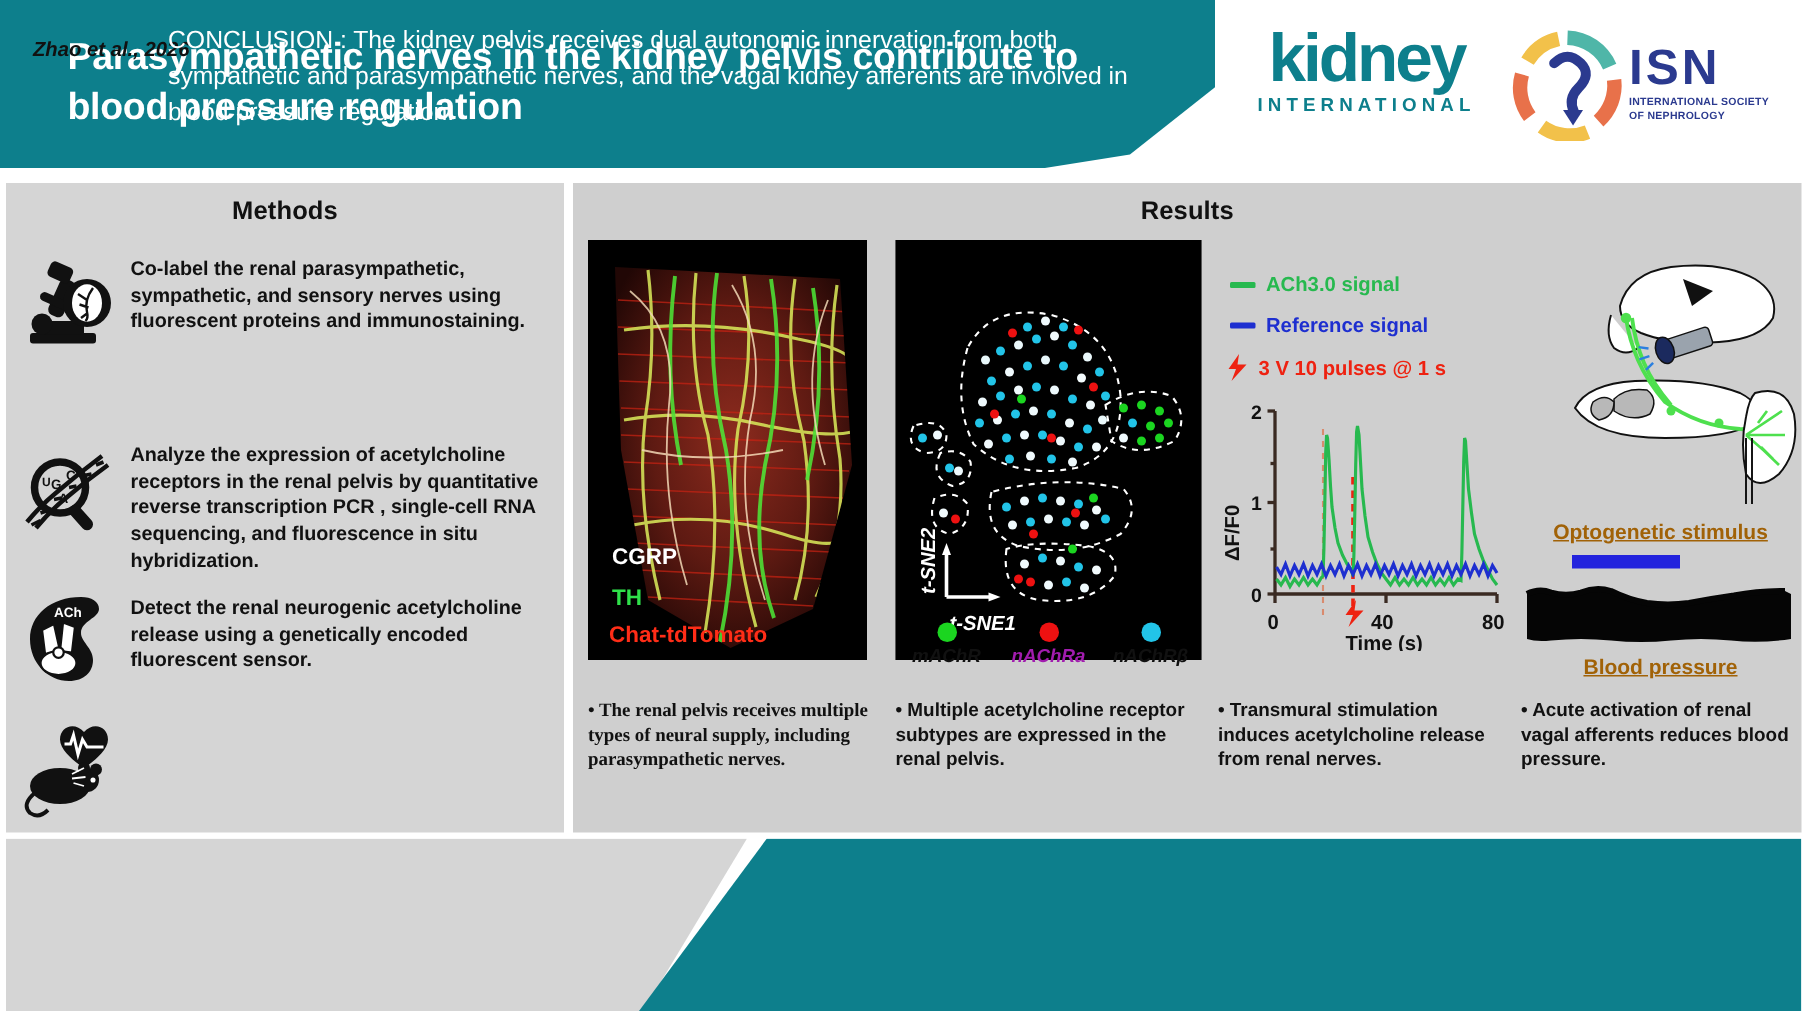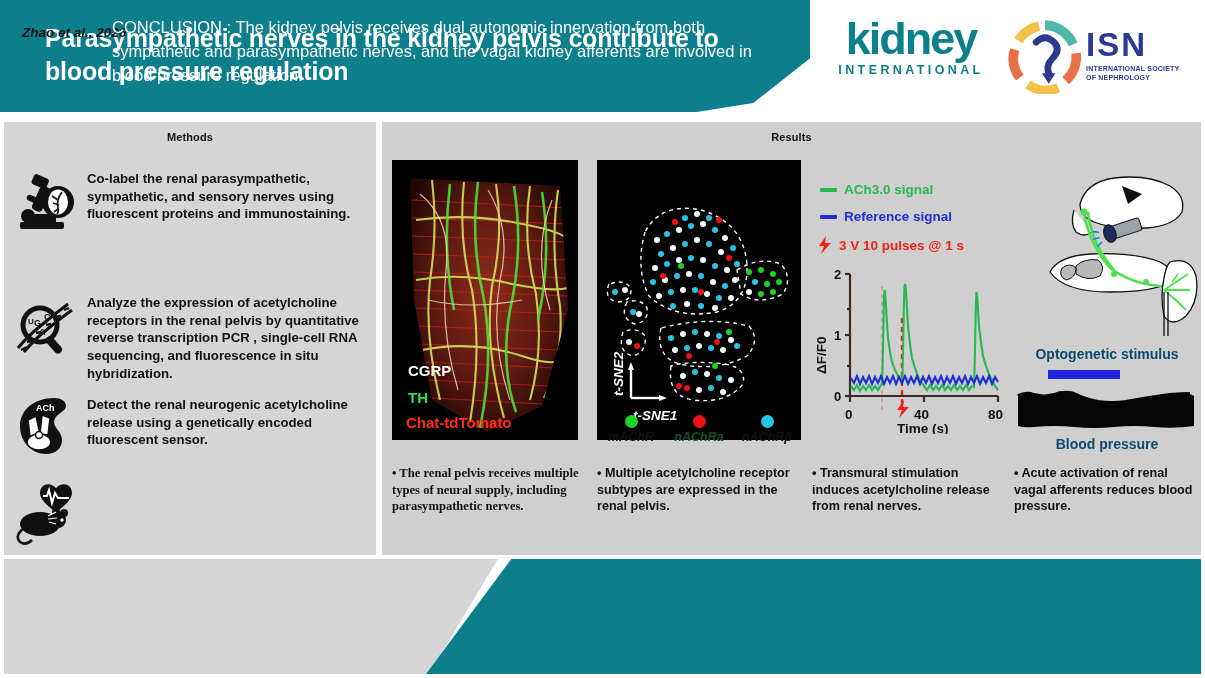--- a/index.html
+++ b/index.html
@@ -27,21 +27,21 @@
   .isn-abbr{color:#2b3a8f;font-size:33px;font-weight:bold;letter-spacing:2px;
     line-height:1;}
   .isn-sub{color:#2b3a8f;font-size:7px;font-weight:bold;line-height:1.35;
     letter-spacing:.2px;margin-top:3px;}
 
   
   .methods-panel{position:absolute;left:4px;top:122px;width:372px;height:433px;
     background:#d5d5d5;}
   .results-panel{position:absolute;left:382px;top:122px;width:819px;height:433px;
     background:#cfcfcf;}
-  .panel-head{text-align:center;font-size:11px;font-weight:bold;color:#111;
+  .panel-head{text-align:center;font-size:17px;font-weight:bold;color:#111;
     padding-top:9px;letter-spacing:.1px;}
 
   
   .m-item{position:absolute;display:flex;align-items:flex-start;gap:9px;
     left:8px;width:360px;}
   .m-icon{flex:0 0 66px;height:66px;position:relative;}
   .m-text{font-size:13.2px;font-weight:bold;color:#111;line-height:1.34;
     padding-top:2px;}
 
   
@@ -52,22 +52,22 @@
   .leg-item{text-align:center;flex:1;}
   .leg-dot{width:13px;height:13px;border-radius:50%;margin:0 auto 2px;}
   .leg-lab{color:#fff;font-style:italic;font-weight:bold;font-size:12.5px;}
 
   
   .t-leg{position:absolute;display:flex;align-items:center;gap:7px;
     font-size:13.5px;font-weight:bold;text-align:right;}
   .t-dash{width:17px;height:4px;border-radius:1px;}
 
   
-  .opto-cap{position:absolute;font-size:14px;font-weight:bold;color:#0c4a6e;
-    text-align:center;width:100%;}
+  .opto-cap{position:absolute;font-size:14px;font-weight:bold;color:#a16207;
+    text-align:center;width:100%;text-decoration:underline;}
   .opto-bar{position:absolute;height:9px;background:#2323dd;}
 
   
   .cite-box{position:absolute;left:4px;top:559px;width:494px;height:115px;
     background:#d5d5d5;clip-path:polygon(0 0,100% 0,86% 100%,0 100%);}
   .cite-text{position:absolute;left:22px;top:25px;font-size:13.5px;
     font-weight:bold;font-style:italic;color:#111;}
   .concl-box{position:absolute;left:426px;top:559px;width:775px;height:115px;
     background:#0d7f8c;
     clip-path:polygon(11% 0,100% 0,100% 100%,0 100%);}
@@ -358,21 +358,21 @@
   <div class="r-cap" style="left:0;width:200px;top:305px;">• Multiple acetylcholine receptor subtypes are expressed in the renal pelvis.</div>
 </div>
 
 <div style="position:absolute;left:597px;top:415px;width:204px;display:flex;">
   <div class="leg-item">
     <div class="leg-dot" style="background:#1bd520"></div>
     <div class="leg-lab" style="color:#111">mAChR</div>
   </div>
   <div class="leg-item">
     <div class="leg-dot" style="background:#ee1111"></div>
-    <div class="leg-lab" style="color:#14532d">nAChRa</div>
+    <div class="leg-lab" style="color:#a21caf">nAChRa</div>
   </div>
   <div class="leg-item">
     <div class="leg-dot" style="background:#22c4e8"></div>
     <div class="leg-lab" style="color:#111">nAChRβ</div>
   </div>
 </div>
 
 <div style="position:absolute;left:812px;top:182px;width:200px;">
   <div class="t-leg" style="left:8px;top:0;">
     <span class="t-dash" style="background:#27b94f"></span>

